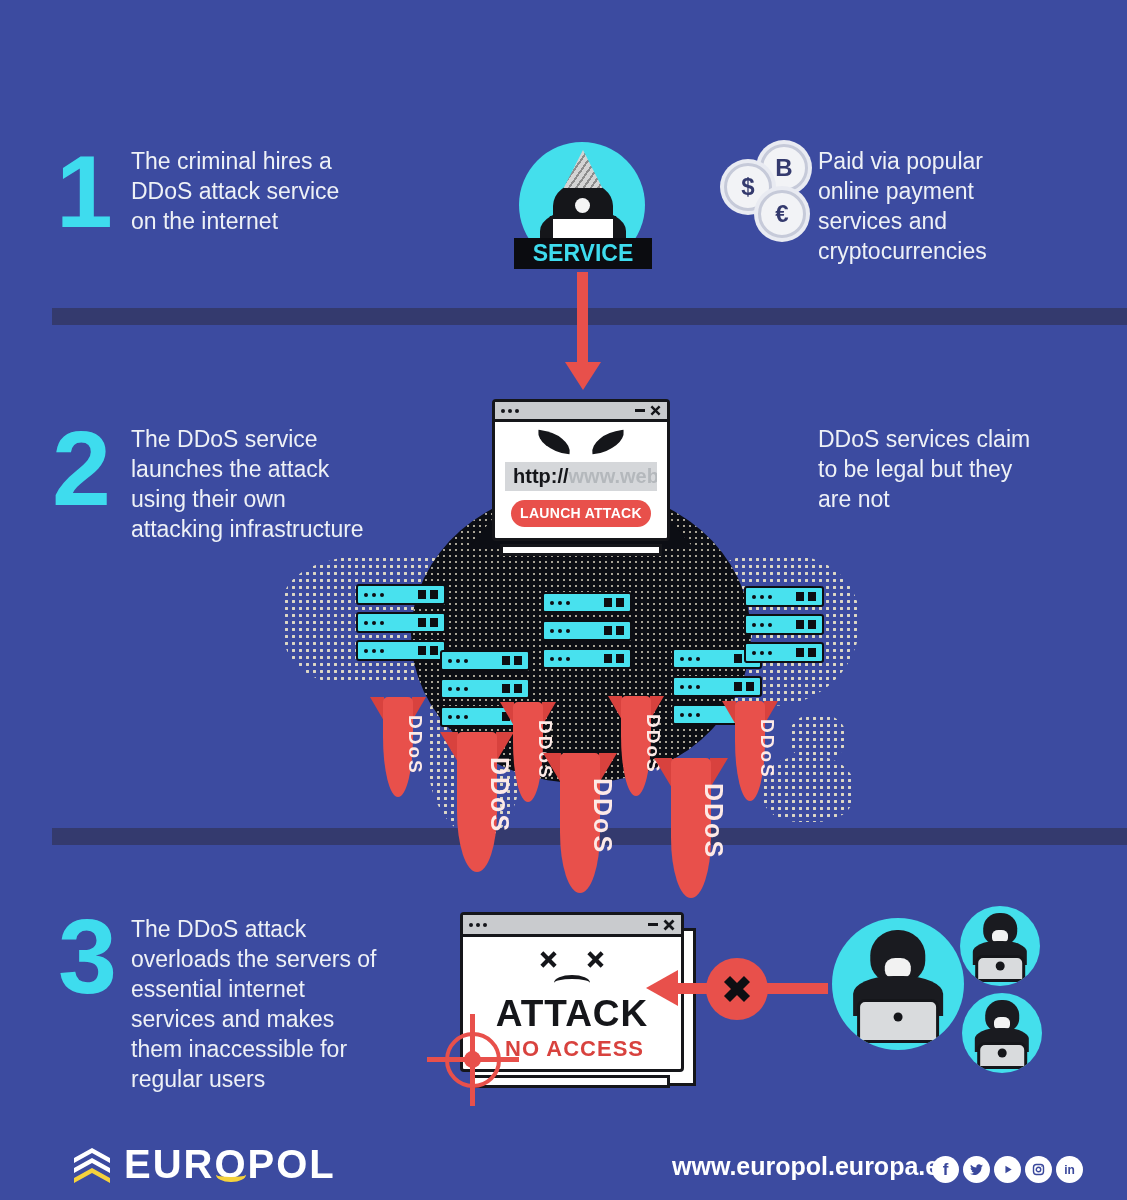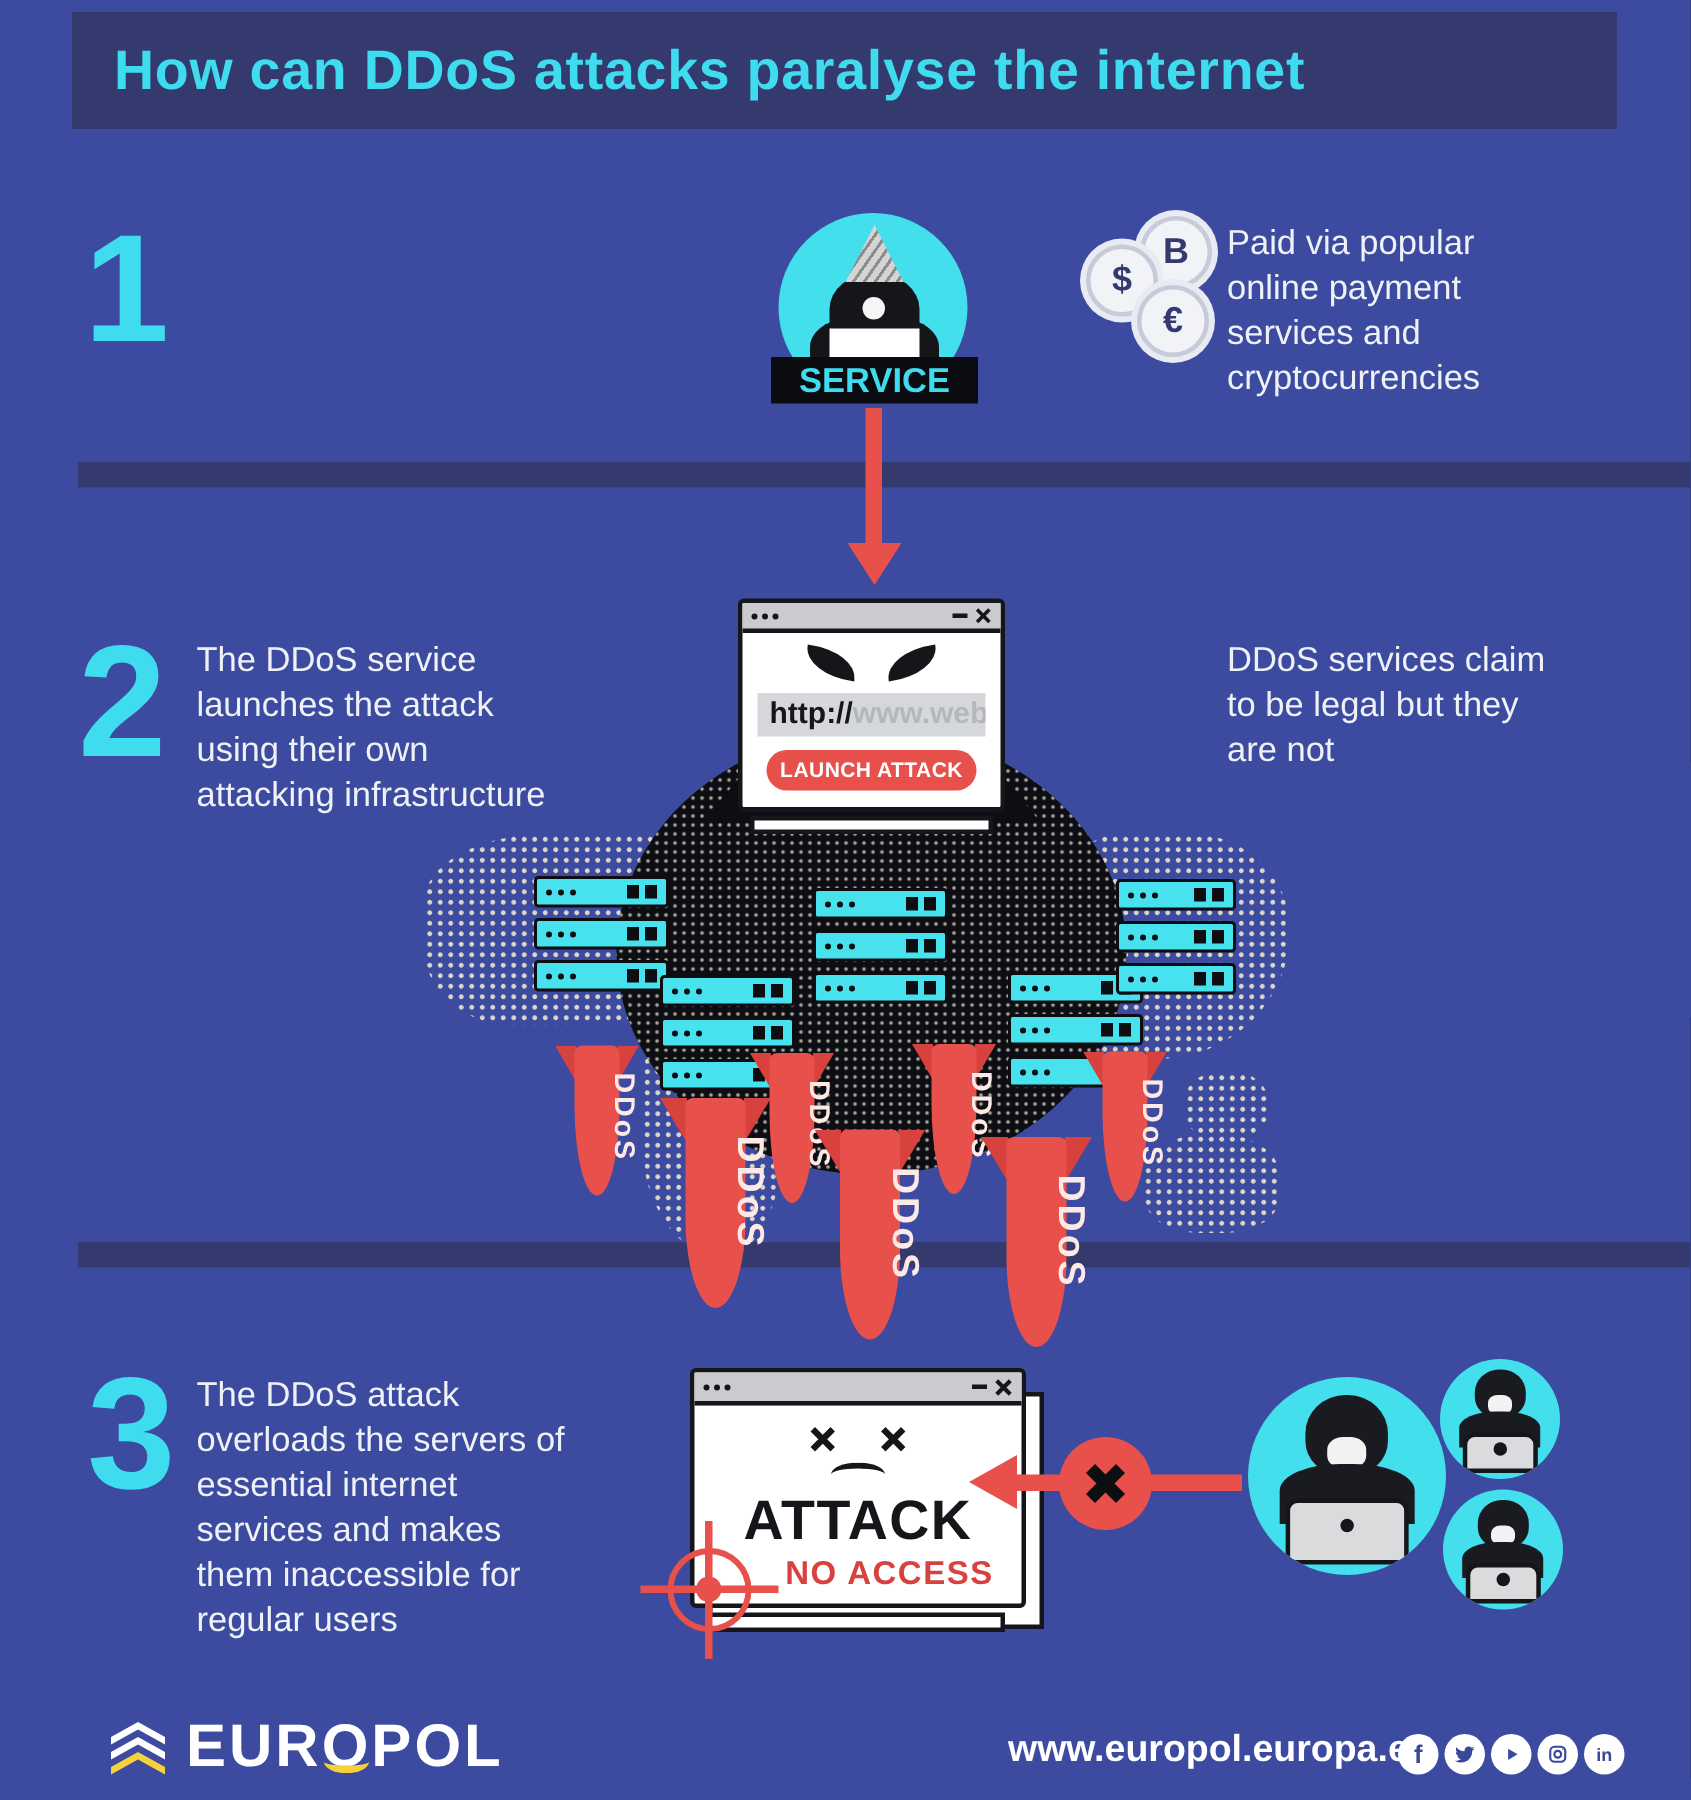--- a/index.html
+++ b/index.html
@@ -132,21 +132,21 @@
   .m5 { left:608px; top:696px; } .m6 { left:654px; top:758px; }
   .m7 { left:722px; top:701px; }
 
   
   .ewin-shadow { left:472px; top:928px; width:224px; height:158px; background:#fff; border:3px solid #15161a; }
   .ewin { left:460px; top:912px; width:224px; height:160px; background:#fff; border:3px solid #15161a; border-radius:4px; }
   .ewin .titlebar { height:22px; }
   .sad-eyes { display:flex; justify-content:center; gap:28px; margin-top:13px; }
   .frown { width:36px; height:16px; border-top:4px solid #15161a; border-radius:50%; margin:6px auto 0; }
   .error-title { text-align:center; color:#15161a; font-weight:bold; font-size:37px; letter-spacing:1px; margin-top:2px; }
-  .error-sub { text-align:center; color:#d8423e; font-weight:bold; font-size:22px; letter-spacing:1px; margin-top:1px;padding-left:42px; }
+  .error-sub { color:#d8423e; font-weight:bold; font-size:22px; letter-spacing:1px; margin-top:1px;padding-left:42px; }
   .ewin-base { left:470px; top:1075px; width:200px; height:13px; background:#fff; border:3px solid #15161a; }
 
   
   .ch-circle { left:445px; top:1032px; width:56px; height:56px; border:4px solid #e8504b; border-radius:50%; }
   .ch-v { left:470px; top:1014px; width:5px; height:92px; }
   .ch-h { left:427px; top:1057px; width:92px; height:5px; }
   .ch-dot { left:464px; top:1051px; width:17px; height:17px; border-radius:50%; }
 
   
   .larrow-bar { left:676px; top:983px; width:152px; height:11px; }
@@ -182,28 +182,26 @@
     display:flex; align-items:center; justify-content:center;
     color:#3a489c; font-weight:bold; }
   .soc-fb { left:932px; font-size:17px; } .soc-tw { left:963px; }
   .soc-yt { left:994px; } .soc-ig { left:1025px; } .soc-li { left:1056px; font-size:12px;text-align:right; }
 </style>
 </head>
 <body>
 
 <div class="stage">
 
-  <div class="abs header-bar">
-    <div class="abs header-title">How can DDoS attacks paralyse the internet</div>
-  </div>
 
   <div class="abs divider divider-1"></div>
   <div class="abs divider divider-2"></div>
 
   <div class="abs step-num num1">1</div>
+  <div class="abs para s1-text">The criminal hires a DDoS attack service on the internet</div>
 
   <div class="abs crim-circle"></div>
   <div class="abs crim-body"></div>
   <div class="abs crim-hood"></div>
   <div class="abs crim-cone"></div>
   <div class="abs crim-face"></div>
   <div class="abs crim-laptop"></div>
   <div class="abs crim-base"></div>
   <div class="abs tag criminal-tag">SERVICE</div>
 

